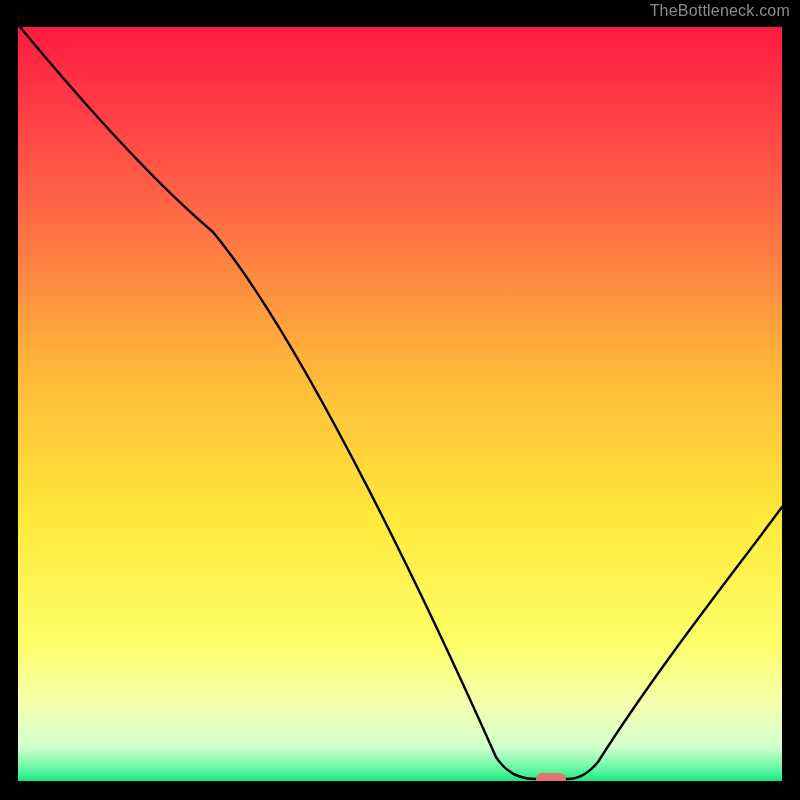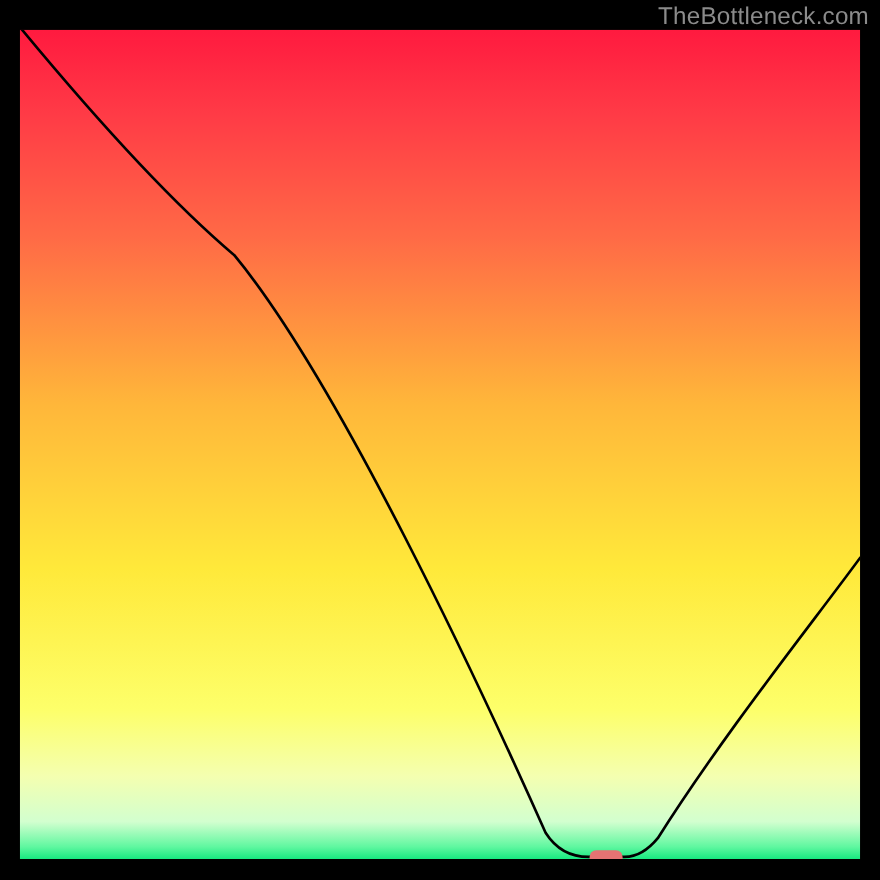--- a/index.html
+++ b/index.html
@@ -17,21 +17,21 @@
     width: 800px;
     height: 800px;
     background: #000;
   }
   .watermark {
     position: absolute;
     top: 2px;
     right: 10px;
     color: #8b8b8b;
     font-family: Arial, Helvetica, sans-serif;
-    font-size: 22px;
+    font-size: 16px;
     letter-spacing: 0.2px;
     font-weight: 500;
   }
   .plot {
     position: absolute;
     left: 18px;
     top: 27px;
     width: 764px;
     height: 754px;
   }

